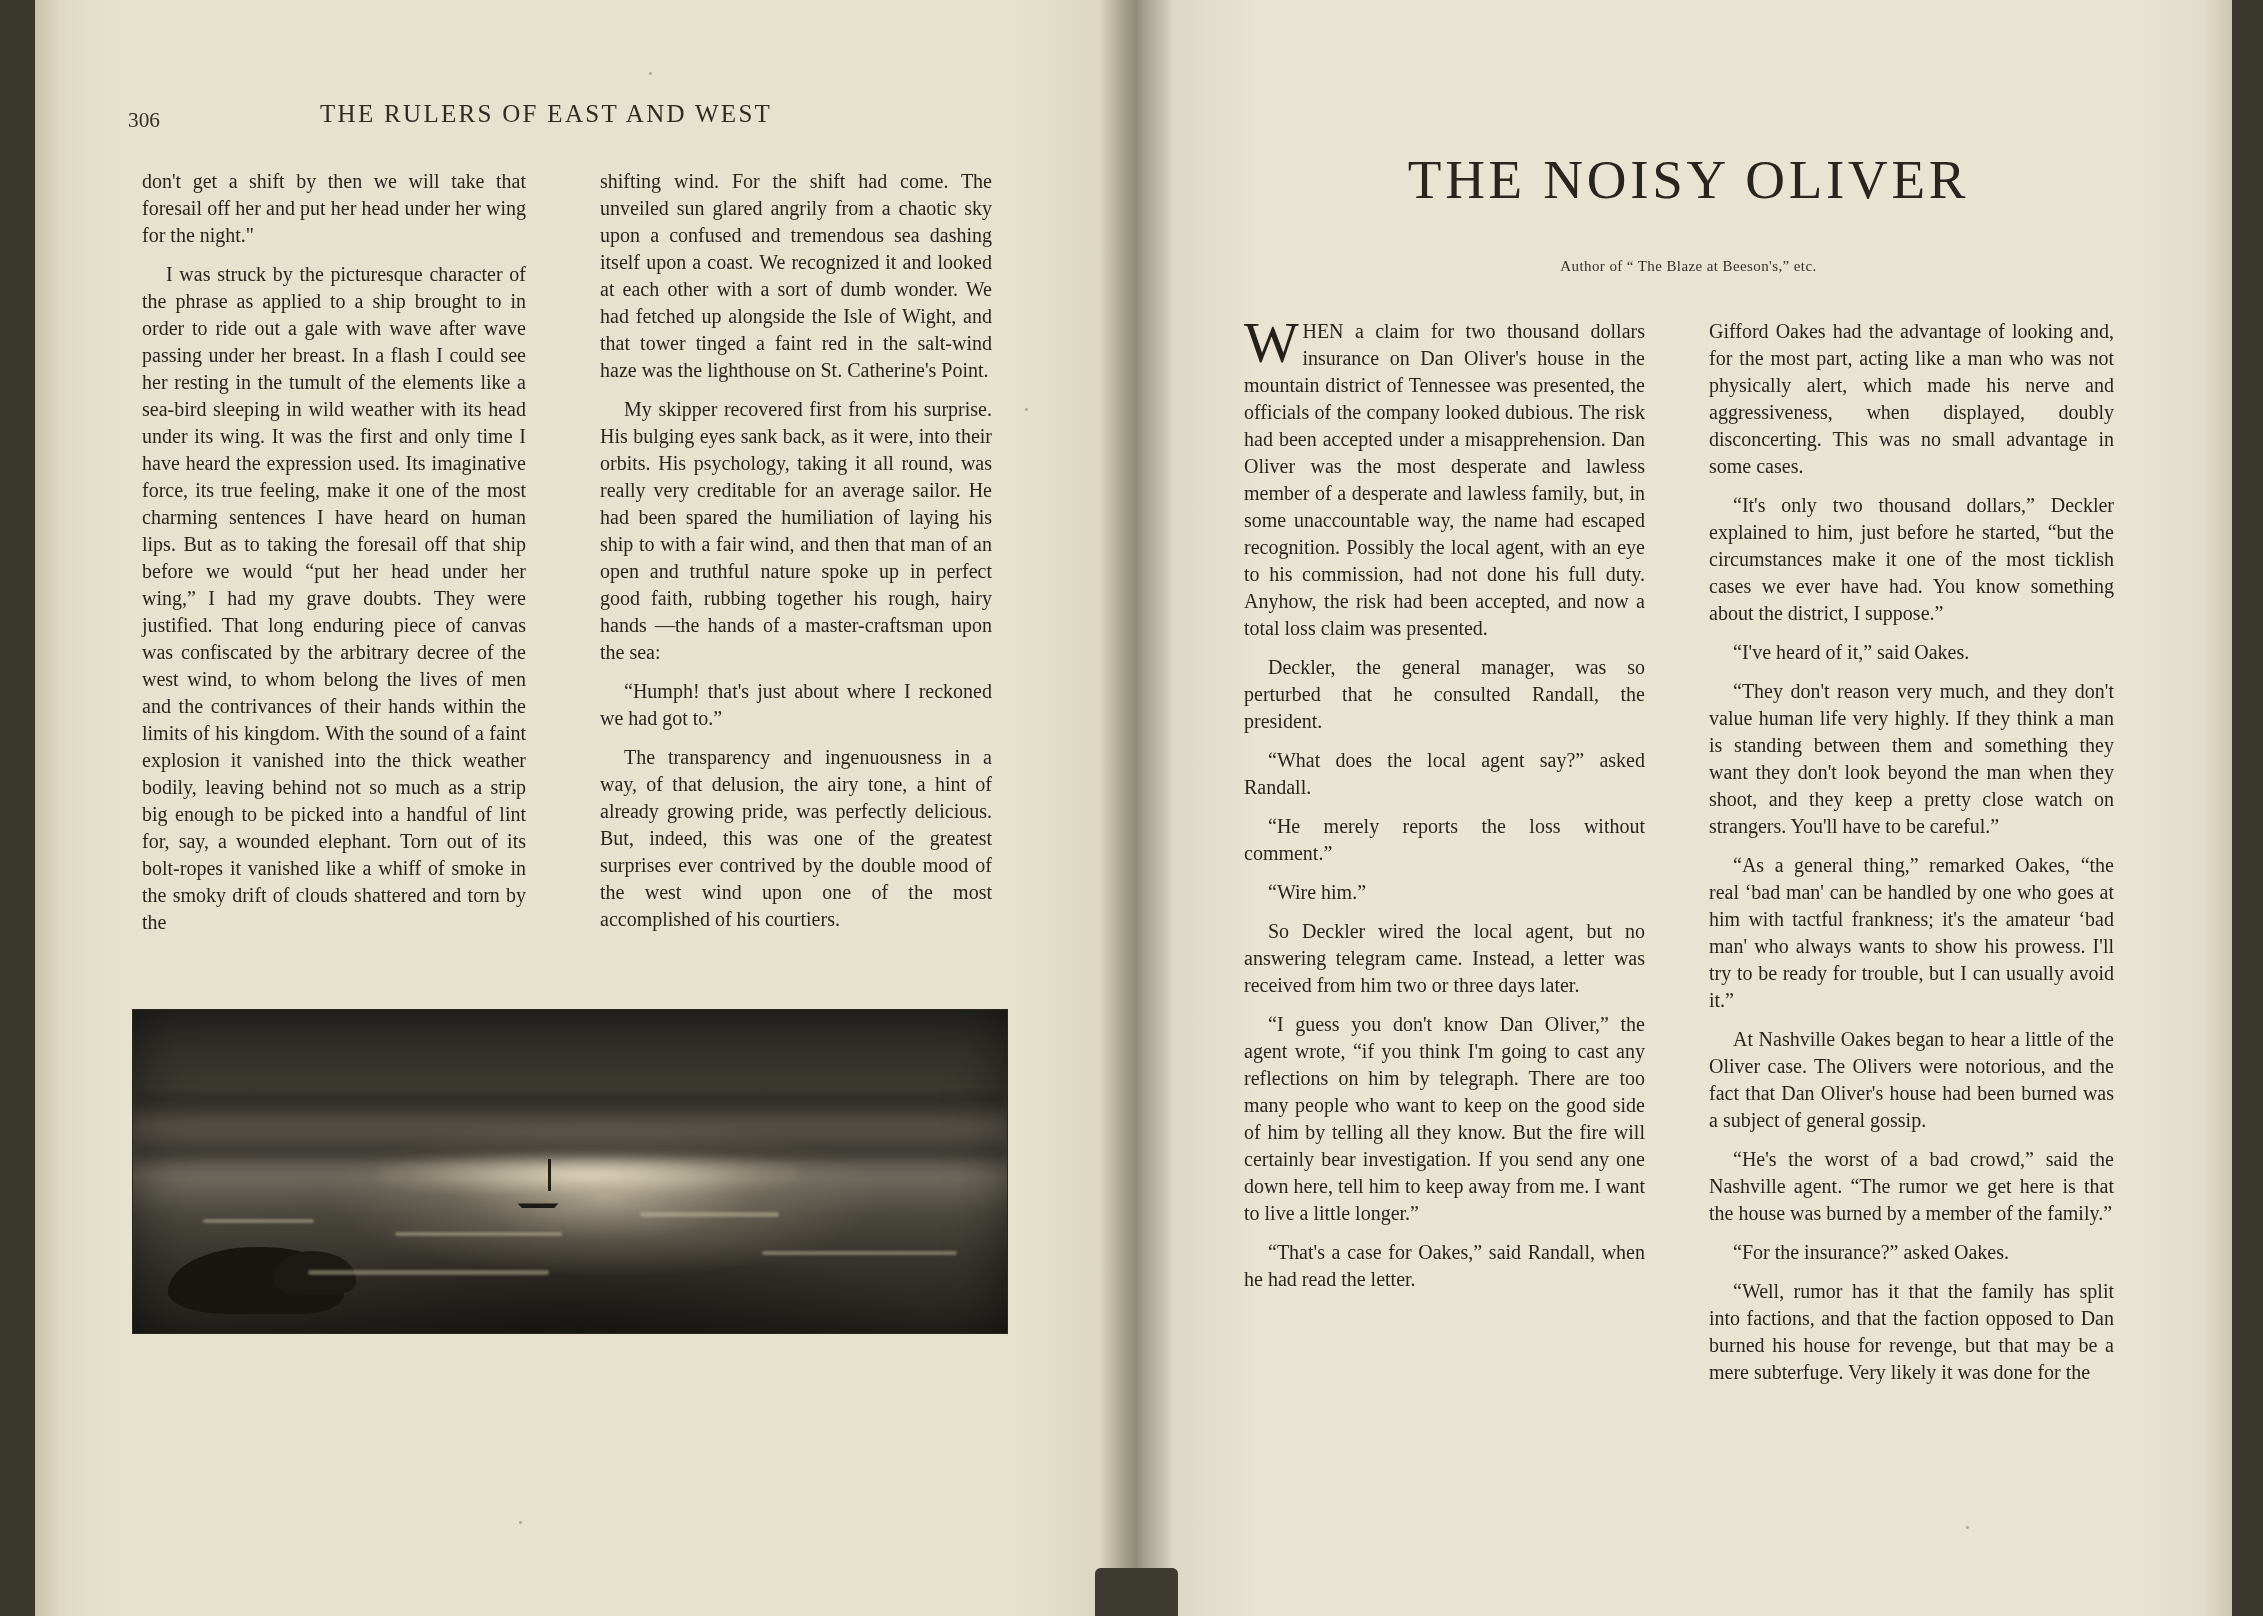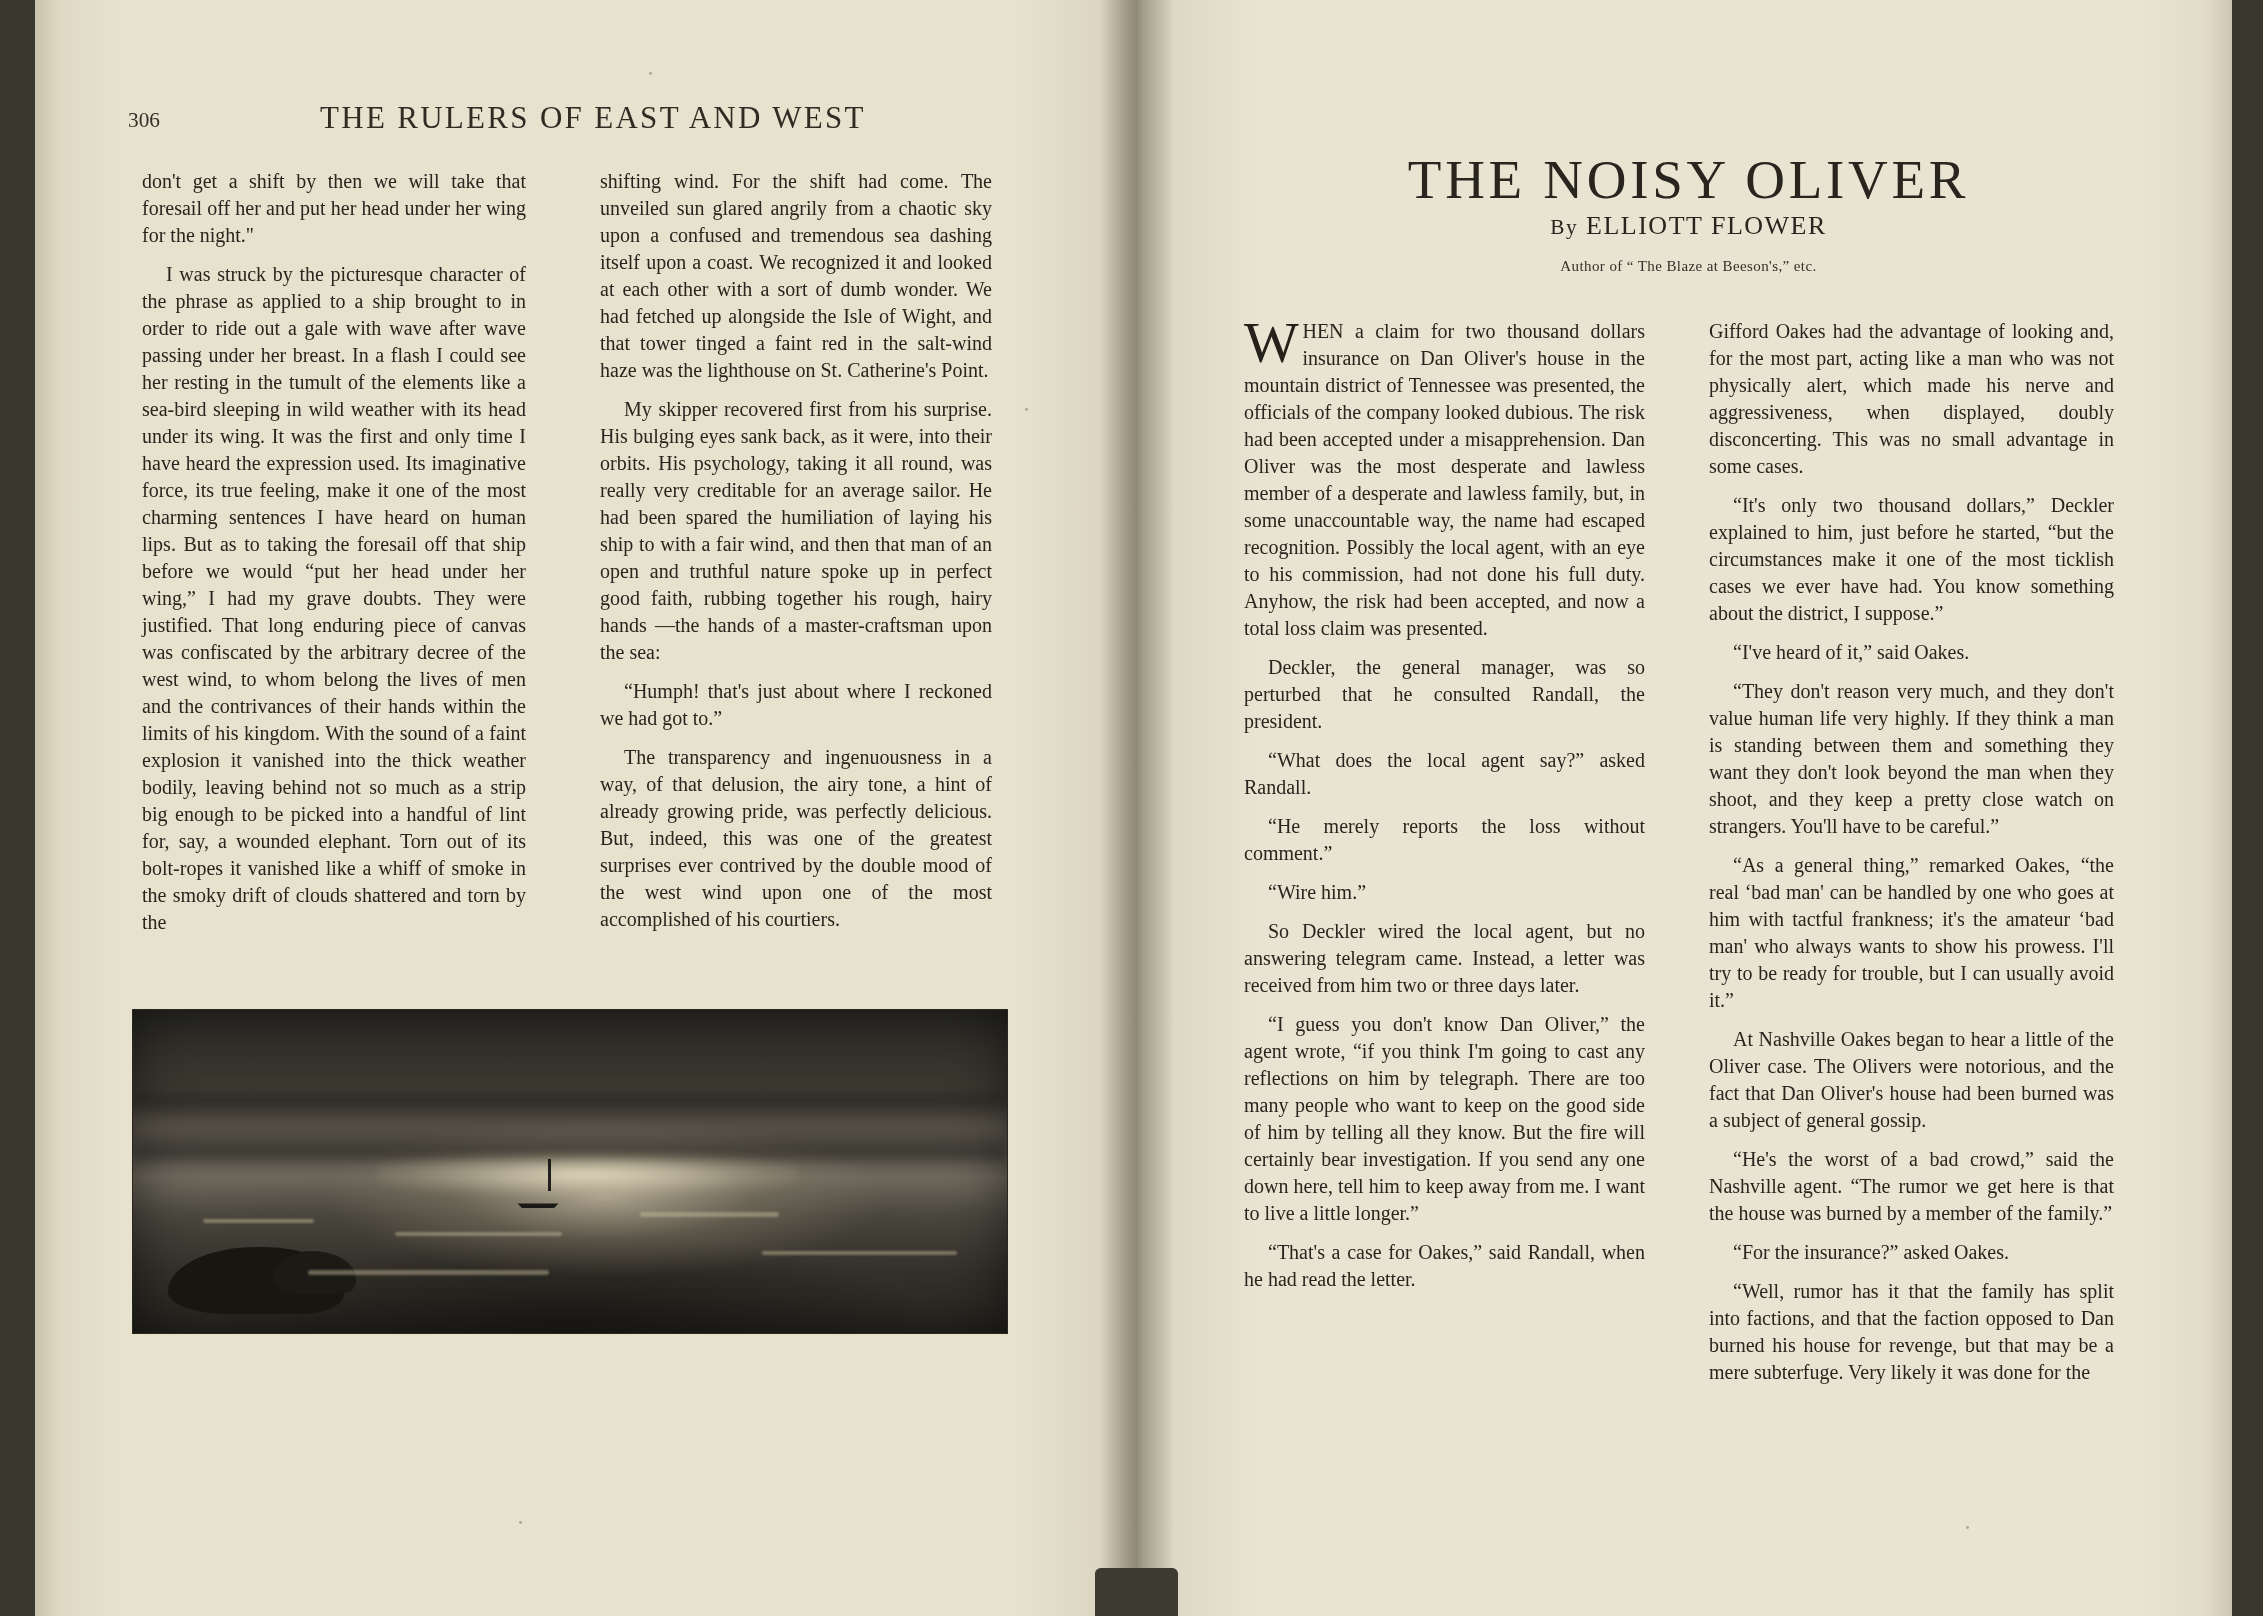--- a/index.html
+++ b/index.html
@@ -74,21 +74,21 @@
     top: 108px;
     left: 128px;
     font-size: 21.3px;
     color: #33302a;
     font-family: "Liberation Serif", serif;
   }
   .running-title {
     position: absolute;
     top: 100px;
     left: 320px;
-    font-size: 31px;
+    font-size: 25px;
     letter-spacing: 2.3px;
     color: #2f2c24;
     text-transform: uppercase;
   }
 
   .col {
     position: absolute;
     text-align: justify;
     color: #28251e;
     font-size: 20px;
@@ -277,24 +277,20 @@
     <div class="foreberg"></div>
     <div class="berg2"></div>
     <div class="floe" style="left:8%; bottom:34%; width:111px;"></div>
     <div class="floe" style="left:30%; bottom:30%; width:167px;"></div>
     <div class="floe" style="left:58%; bottom:36%; width:139px;"></div>
     <div class="floe" style="left:72%; bottom:24%; width:195px;"></div>
     <div class="floe" style="left:20%; bottom:18%; width:241px;"></div>
   </div>
 
   <div class="article-title">THE NOISY OLIVER</div>
-  <div class="byline">
-    <span class="by">By</span>
-    <span>ELLIOTT FLOWER</span>
-  </div>
   <div class="author-note">Author of “ The Blaze at Beeson's,” etc.</div>
 
   <div class="col" id="right-col-1">
     <p class="dropcap-para">
       <span class="dropcap">W</span><span class="firstline">HEN a claim for two thousand dollars insurance on Dan Oliver's house in the mountain district of Tennessee was presented, the officials of the company looked dubious. The risk had been accepted under a misapprehension. Dan Oliver was the most desperate and lawless member of a desperate and lawless family, but, in some unaccountable way, the name had escaped recognition. Possibly the local agent, with an eye to his commission, had not done his full duty. Anyhow, the risk had been accepted, and now a total loss claim was presented.</span>
     </p>
     <p>Deckler, the general manager, was so perturbed that he consulted Randall, the president.</p>
     <p>“What does the local agent say?” asked Randall.</p>
     <p>“He merely reports the loss without comment.”</p>
     <p>“Wire him.”</p>

